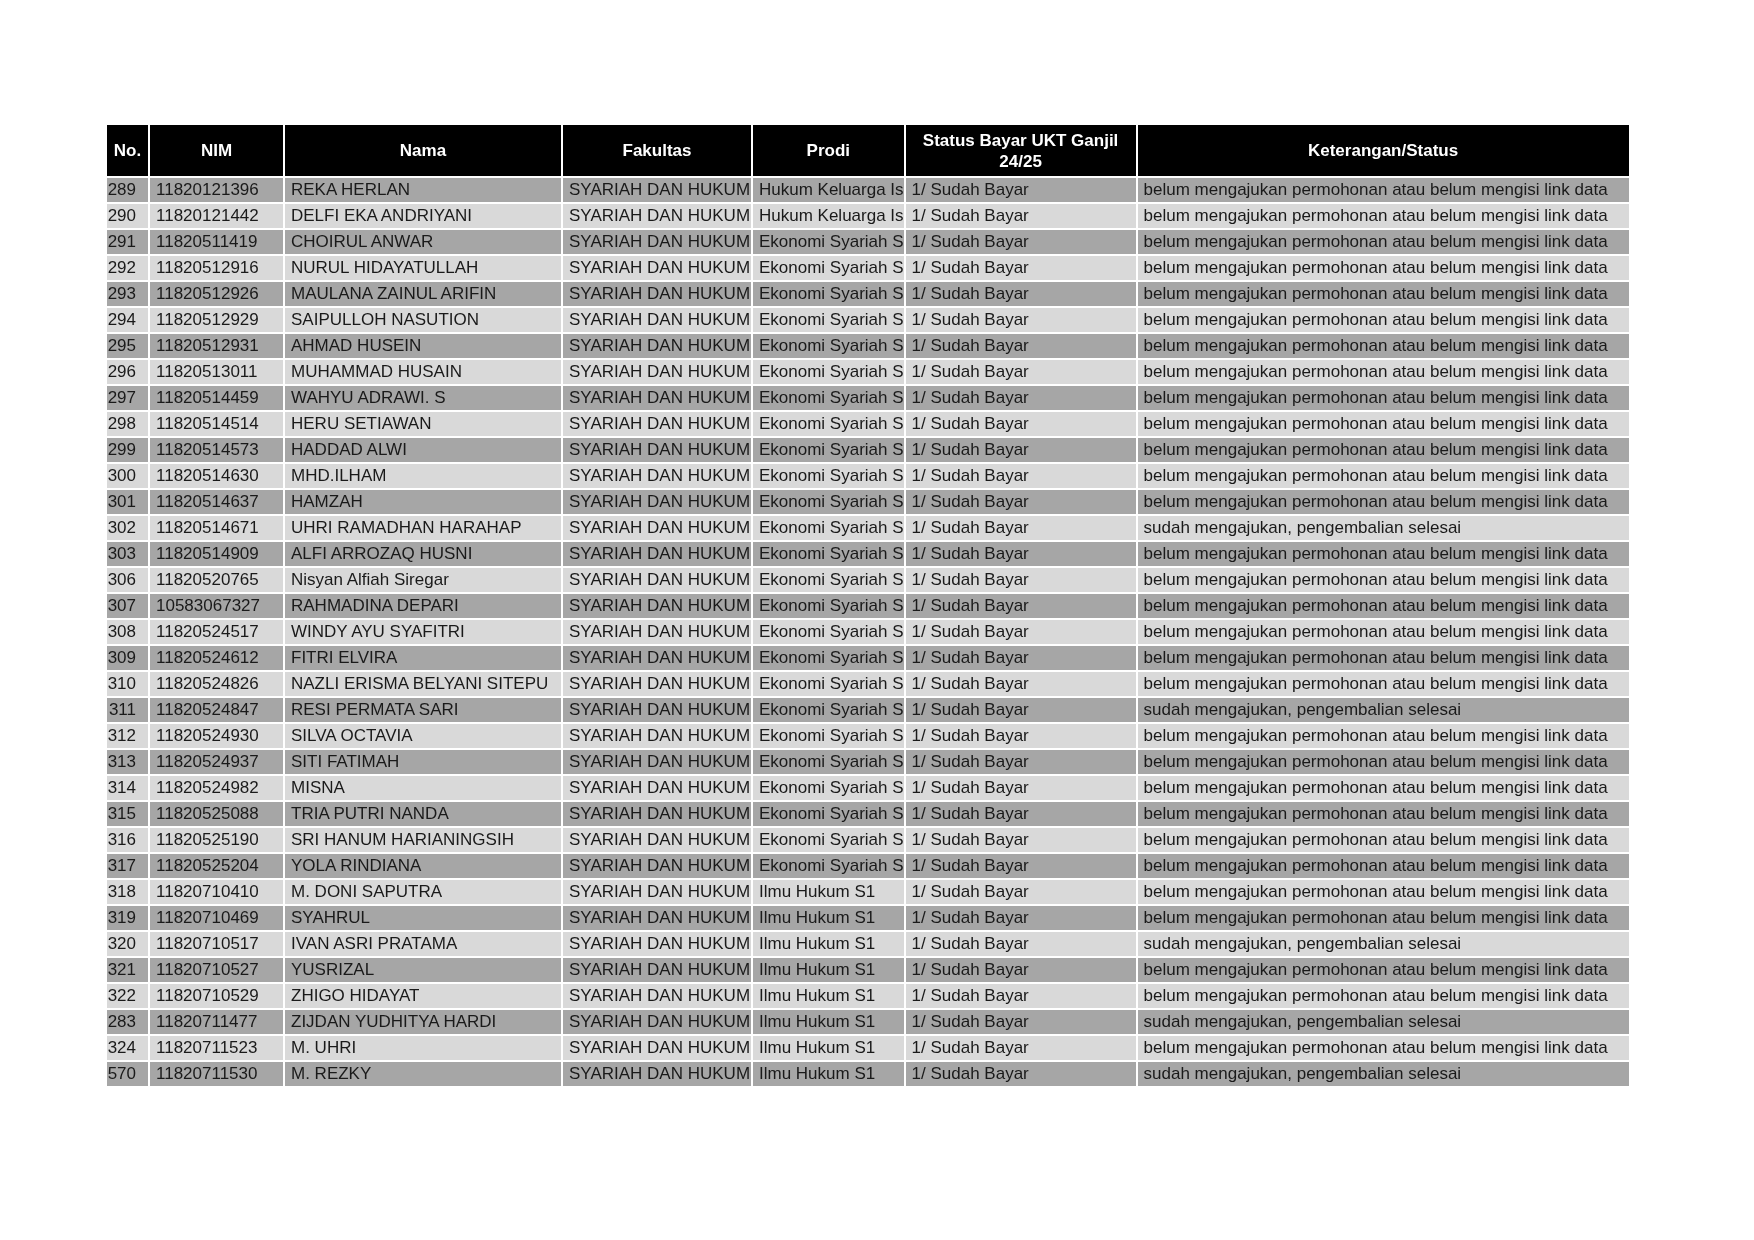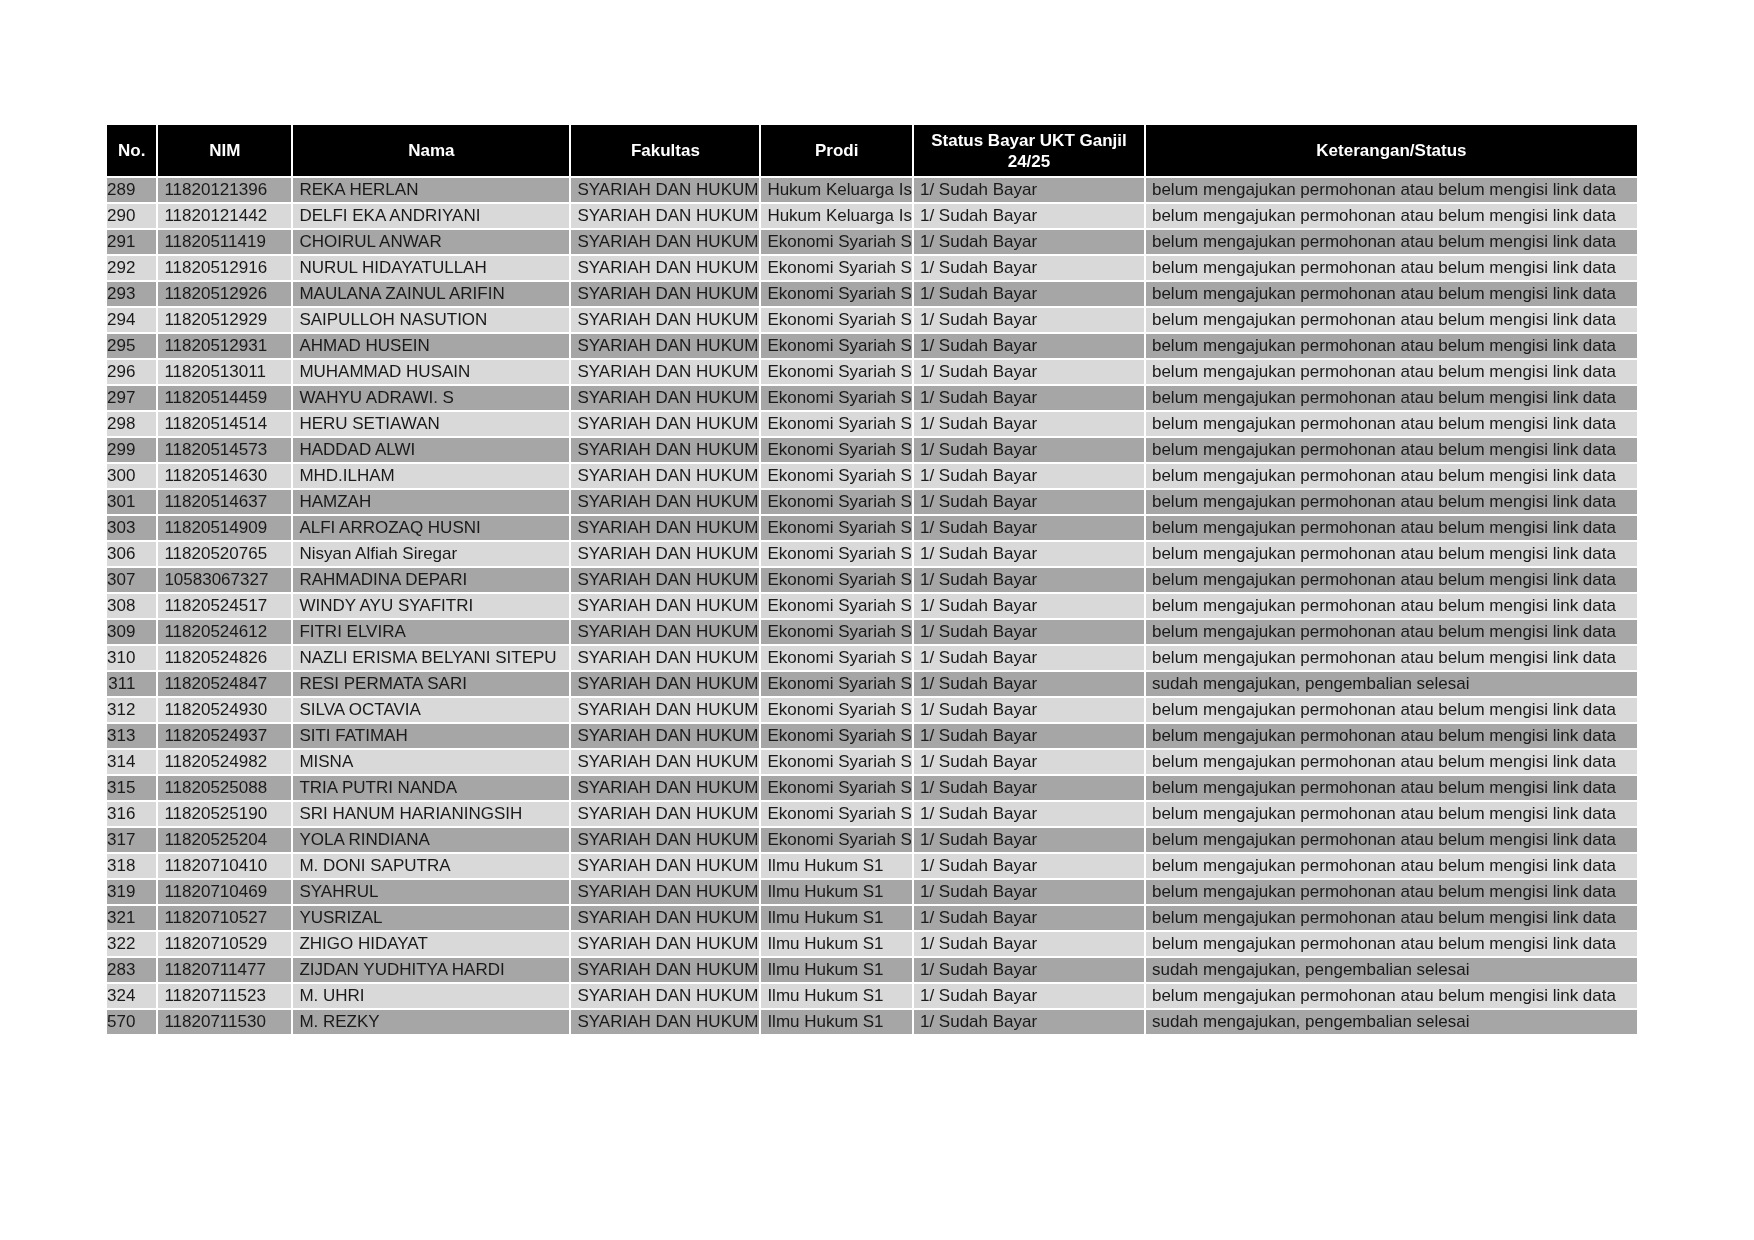--- a/index.html
+++ b/index.html
@@ -44,21 +44,21 @@
     height:24px;
     line-height:24px;
     vertical-align:middle;
     padding:0 0 0 6px;
     white-space:nowrap;
     overflow:hidden;
     color:var(--text);
   }
   tr.dark td{background:var(--row-dark);}
   tr.light td{background:var(--row-light);}
-  td.col-no{text-align:right;padding:0 21px 0 0;}
+  td.col-no{text-align:right;padding:0 12px 0 0;}
 </style>
 </head>
 <body>
 
 <div class="sheet">
   <table>
     <colgroup>
       <col style="width:41px">
       <col style="width:133px">
       <col style="width:276px">
@@ -189,20 +189,29 @@
         </tr>
         <tr class="dark">
           <td class="col-no">301</td>
           <td class="col-nim">11820514637</td>
           <td class="col-nama">HAMZAH</td>
           <td class="col-fakultas">SYARIAH DAN HUKUM</td>
           <td class="col-prodi">Ekonomi Syariah S</td>
           <td class="col-status">1/ Sudah Bayar</td>
           <td class="col-keterangan">belum mengajukan permohonan atau belum mengisi link data</td>
         </tr>
+        <tr class="light">
+          <td class="col-no">302</td>
+          <td class="col-nim">11820514671</td>
+          <td class="col-nama">UHRI RAMADHAN HARAHAP</td>
+          <td class="col-fakultas">SYARIAH DAN HUKUM</td>
+          <td class="col-prodi">Ekonomi Syariah S</td>
+          <td class="col-status">1/ Sudah Bayar</td>
+          <td class="col-keterangan">sudah mengajukan, pengembalian selesai</td>
+        </tr>
         <tr class="dark">
           <td class="col-no">303</td>
           <td class="col-nim">11820514909</td>
           <td class="col-nama">ALFI ARROZAQ HUSNI</td>
           <td class="col-fakultas">SYARIAH DAN HUKUM</td>
           <td class="col-prodi">Ekonomi Syariah S</td>
           <td class="col-status">1/ Sudah Bayar</td>
           <td class="col-keterangan">belum mengajukan permohonan atau belum mengisi link data</td>
         </tr>
         <tr class="light">
@@ -323,20 +332,29 @@
           <td class="col-keterangan">belum mengajukan permohonan atau belum mengisi link data</td>
         </tr>
         <tr class="dark">
           <td class="col-no">319</td>
           <td class="col-nim">11820710469</td>
           <td class="col-nama">SYAHRUL</td>
           <td class="col-fakultas">SYARIAH DAN HUKUM</td>
           <td class="col-prodi">Ilmu Hukum S1</td>
           <td class="col-status">1/ Sudah Bayar</td>
           <td class="col-keterangan">belum mengajukan permohonan atau belum mengisi link data</td>
+        </tr>
+        <tr class="light">
+          <td class="col-no">320</td>
+          <td class="col-nim">11820710517</td>
+          <td class="col-nama">IVAN ASRI PRATAMA</td>
+          <td class="col-fakultas">SYARIAH DAN HUKUM</td>
+          <td class="col-prodi">Ilmu Hukum S1</td>
+          <td class="col-status">1/ Sudah Bayar</td>
+          <td class="col-keterangan">sudah mengajukan, pengembalian selesai</td>
         </tr>
         <tr class="dark">
           <td class="col-no">321</td>
           <td class="col-nim">11820710527</td>
           <td class="col-nama">YUSRIZAL</td>
           <td class="col-fakultas">SYARIAH DAN HUKUM</td>
           <td class="col-prodi">Ilmu Hukum S1</td>
           <td class="col-status">1/ Sudah Bayar</td>
           <td class="col-keterangan">belum mengajukan permohonan atau belum mengisi link data</td>
         </tr>

